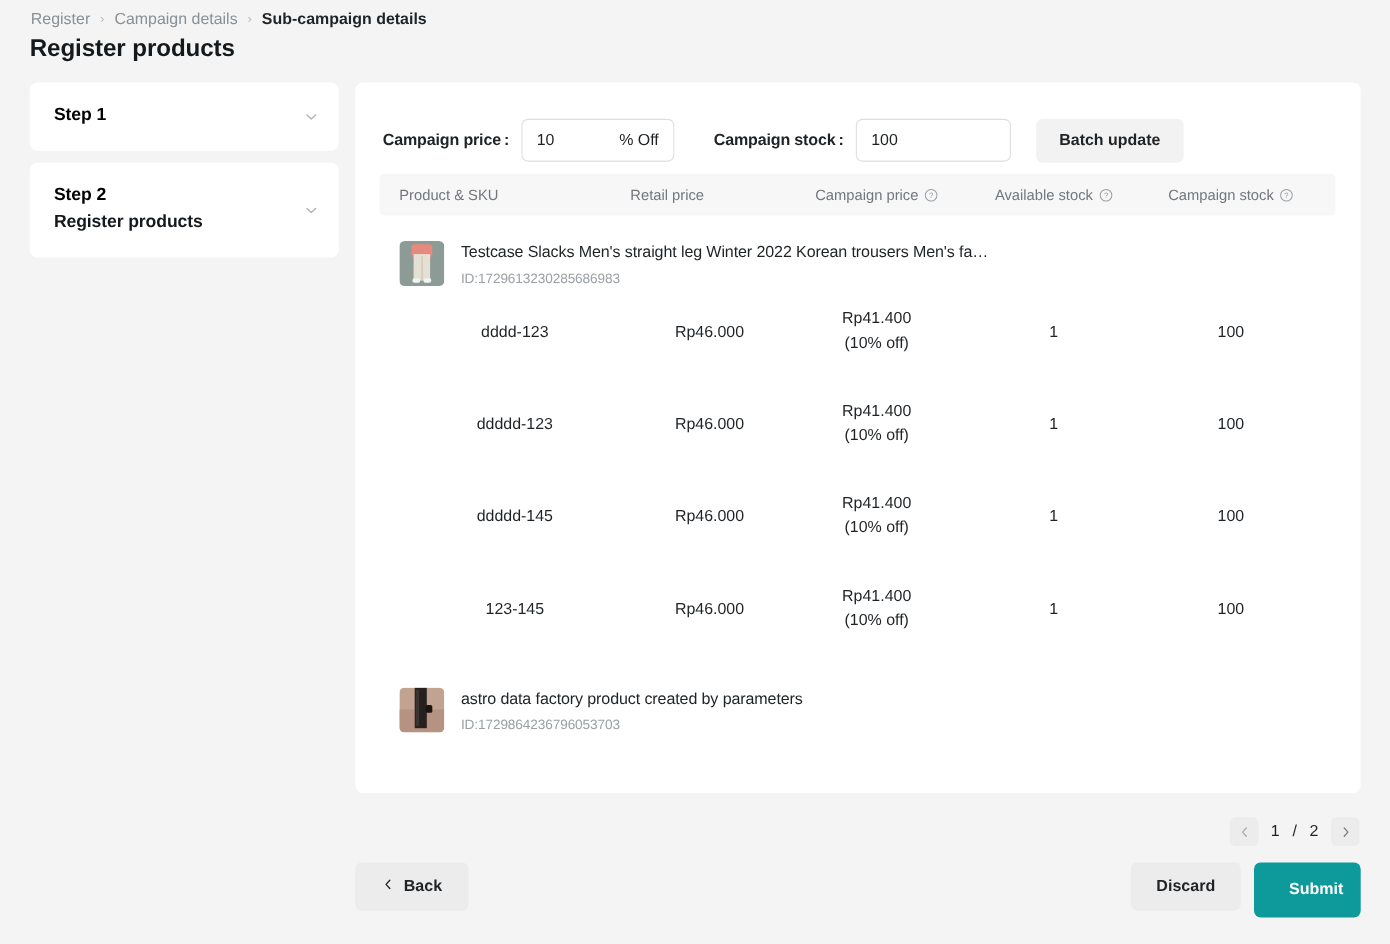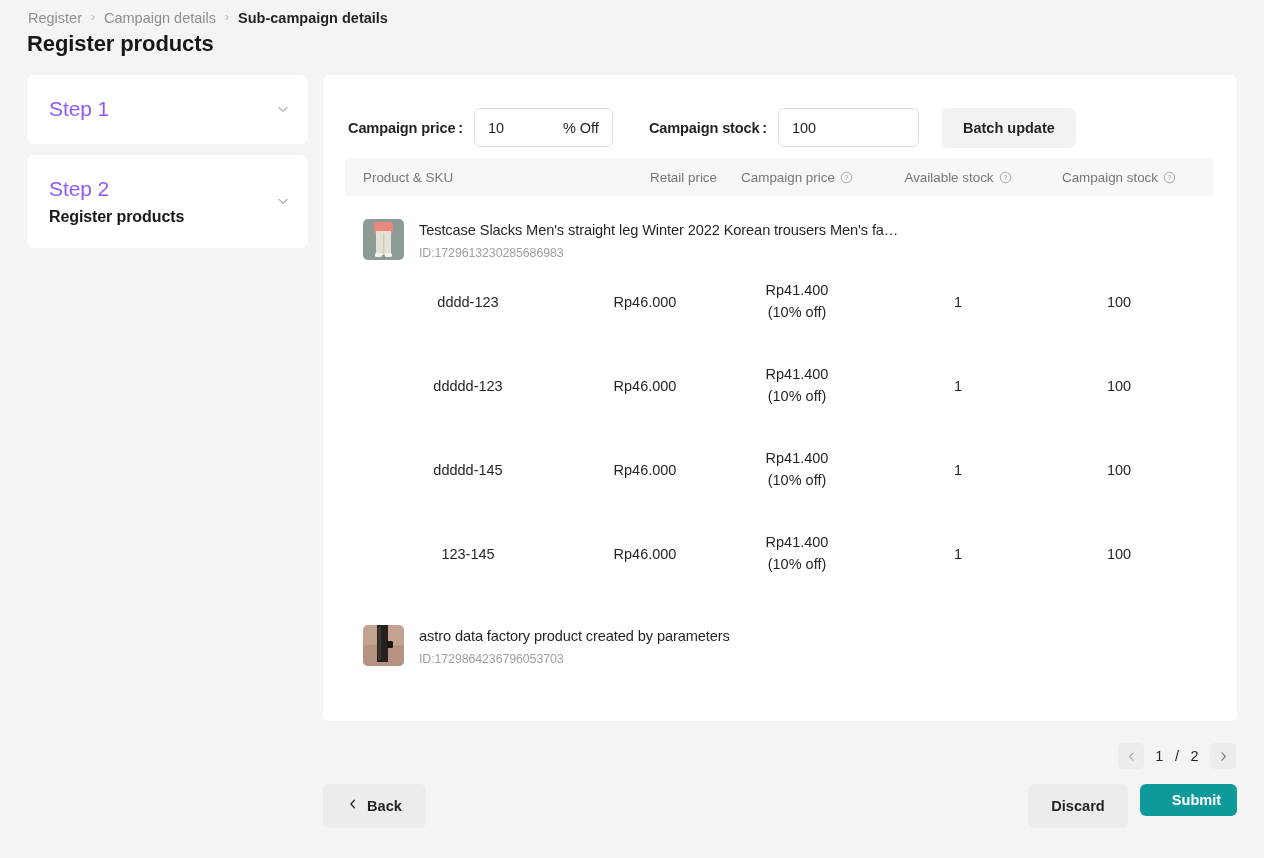--- a/index.html
+++ b/index.html
@@ -32,21 +32,21 @@
   }
 
   
   .rail { position: absolute; left: 27px; top: 75px; width: 281px; }
   .step-card {
     background: #ffffff; border-radius: 7px;
     padding: 19px 22px 20px 22px;
     position: relative; margin-bottom: 11px;
   }
   .step-num {
-    color: #8b5cf6; font-size: 21px; font-weight: 400;
+    color: #000000; font-size: 16px; font-weight: 700;
     line-height: 1.42; letter-spacing: -0.1px;
   }
   .step-label {
     color: #15191c; font-size: 16px; font-weight: 700;
     line-height: 1.45; letter-spacing: -0.1px; margin-top: 1px;
   }
   .step-chevron {
     position: absolute; right: 18px; top: 50%;
     transform: translateY(-50%);
     width: 14px; height: 14px;
@@ -99,21 +99,21 @@
   
   .tbl { width: 869px; margin-left: 22px; }
   .thead {
     display: flex; align-items: center;
     height: 38px; background: #f7f7f7;
     border-radius: 4px;
     font-size: 13.4px; color: #72777c;
   }
   .th { display: flex; align-items: center; gap: 5px; }
   .th.c-prod  { width: 228px; padding-left: 18px; }
-  .th.c-retail{ width: 144px; justify-content: flex-end; }
+  .th.c-retail{ width: 144px; justify-content: flex-start; }
   .th.c-cprice{ width: 160px; justify-content: center; }
   .th.c-avail { width: 162px; justify-content: center; }
   .th.c-cstock{ width: 160px; justify-content: center; text-align: center; }
   .q-icon {
     width: 13px; height: 13px; flex: 0 0 13px;
     display: inline-block;
   }
   .q-icon svg { display: block; }
 
   
@@ -175,21 +175,21 @@
   }
   .footer-discard {
     position: absolute; left: 1028px; top: 784px;
     width: 100px; height: 44px;
     background: #ececec; border: 0; border-radius: 6px;
     font-size: 14.6px; font-weight: 700; color: #1f2326;
     font-family: "Liberation Sans", sans-serif; cursor: pointer;
   }
   .footer-submit {
     position: absolute; left: 1140px; top: 784px;
-    width: 97px; height: 32px;
+    width: 97px; height: 50px;
     background: #0e9a9a; border: 0; border-radius: 6px;
     font-size: 14.6px; font-weight: 700; color: #ffffff;
     font-family: "Liberation Sans", sans-serif; cursor: pointer; padding-left: 16px;
   }
   .back-chev { font-size: 14px; line-height: 1; display: inline-block;
                transform: translateY(-1px); }
 </style>
 </head>
 <body>
 

